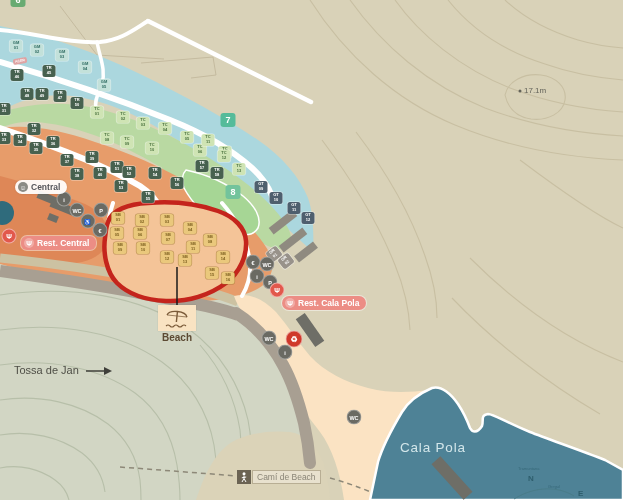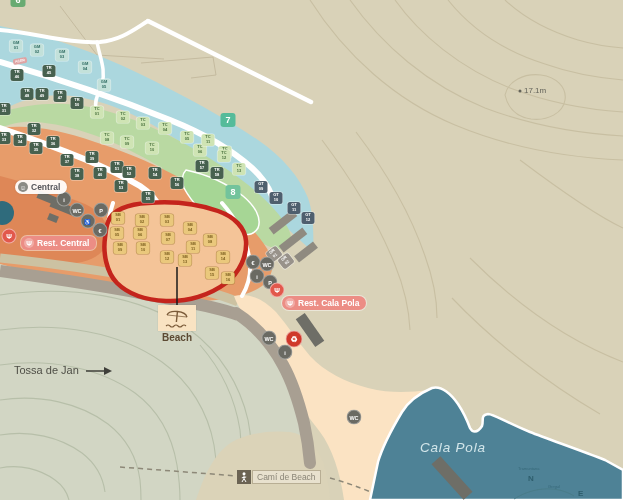--- a/index.html
+++ b/index.html
@@ -37,21 +37,21 @@
     justify-content:center;flex:0 0 auto;}
   .pill-white .ico{background:#8b8b85;color:#fff;font-size:7px;}
   .pill-pink .ico{background:rgba(255,255,255,.28);color:#fff;font-size:7px;}
   .tag{position:absolute;background:#dfa3a3;color:#fff;font-size:3.5px;font-weight:bold;
     padding:1px 2px;border-radius:2px;transform:translate(-50%,-50%) rotate(-10deg);}
   #beach-box{position:absolute;left:158px;top:305px;width:38px;height:26px;background:#f9e3c2;
     display:flex;align-items:center;justify-content:center;box-shadow:0 0 1px rgba(0,0,0,.2);}
   #beach-text{position:absolute;left:158px;top:332px;width:38px;text-align:center;
     font-size:10px;font-weight:bold;color:#5c4a33;}
   #tossa{position:absolute;left:14px;top:364px;font-size:11px;color:#4e4e46;}
-  #calapola{position:absolute;left:420px;top:440px;font-size:13.5px;color:#d3e6ea;letter-spacing:.8px;font-style:italic;}
+  #calapola{position:absolute;left:400px;top:440px;font-size:13.5px;color:#d3e6ea;letter-spacing:.8px;}
   #elev{position:absolute;left:524px;top:86px;font-size:8px;color:#63635a;}
   .compass-sm{position:absolute;font-size:4px;color:#37697a;}
   .compass-lg{position:absolute;font-size:8px;font-weight:bold;color:#2e5e6d;}
   #cami-icon{position:absolute;left:237px;top:470px;width:14px;height:14px;background:#6b6353;
     display:flex;align-items:center;justify-content:center;}
   #cami-box{position:absolute;left:252px;top:470px;height:12px;padding:0 4px;display:flex;
     align-items:center;background:rgba(233,227,208,.88);border:1px solid #b8ae94;
     font-size:8.5px;color:#8a8577;}
 </style>
 </head>

